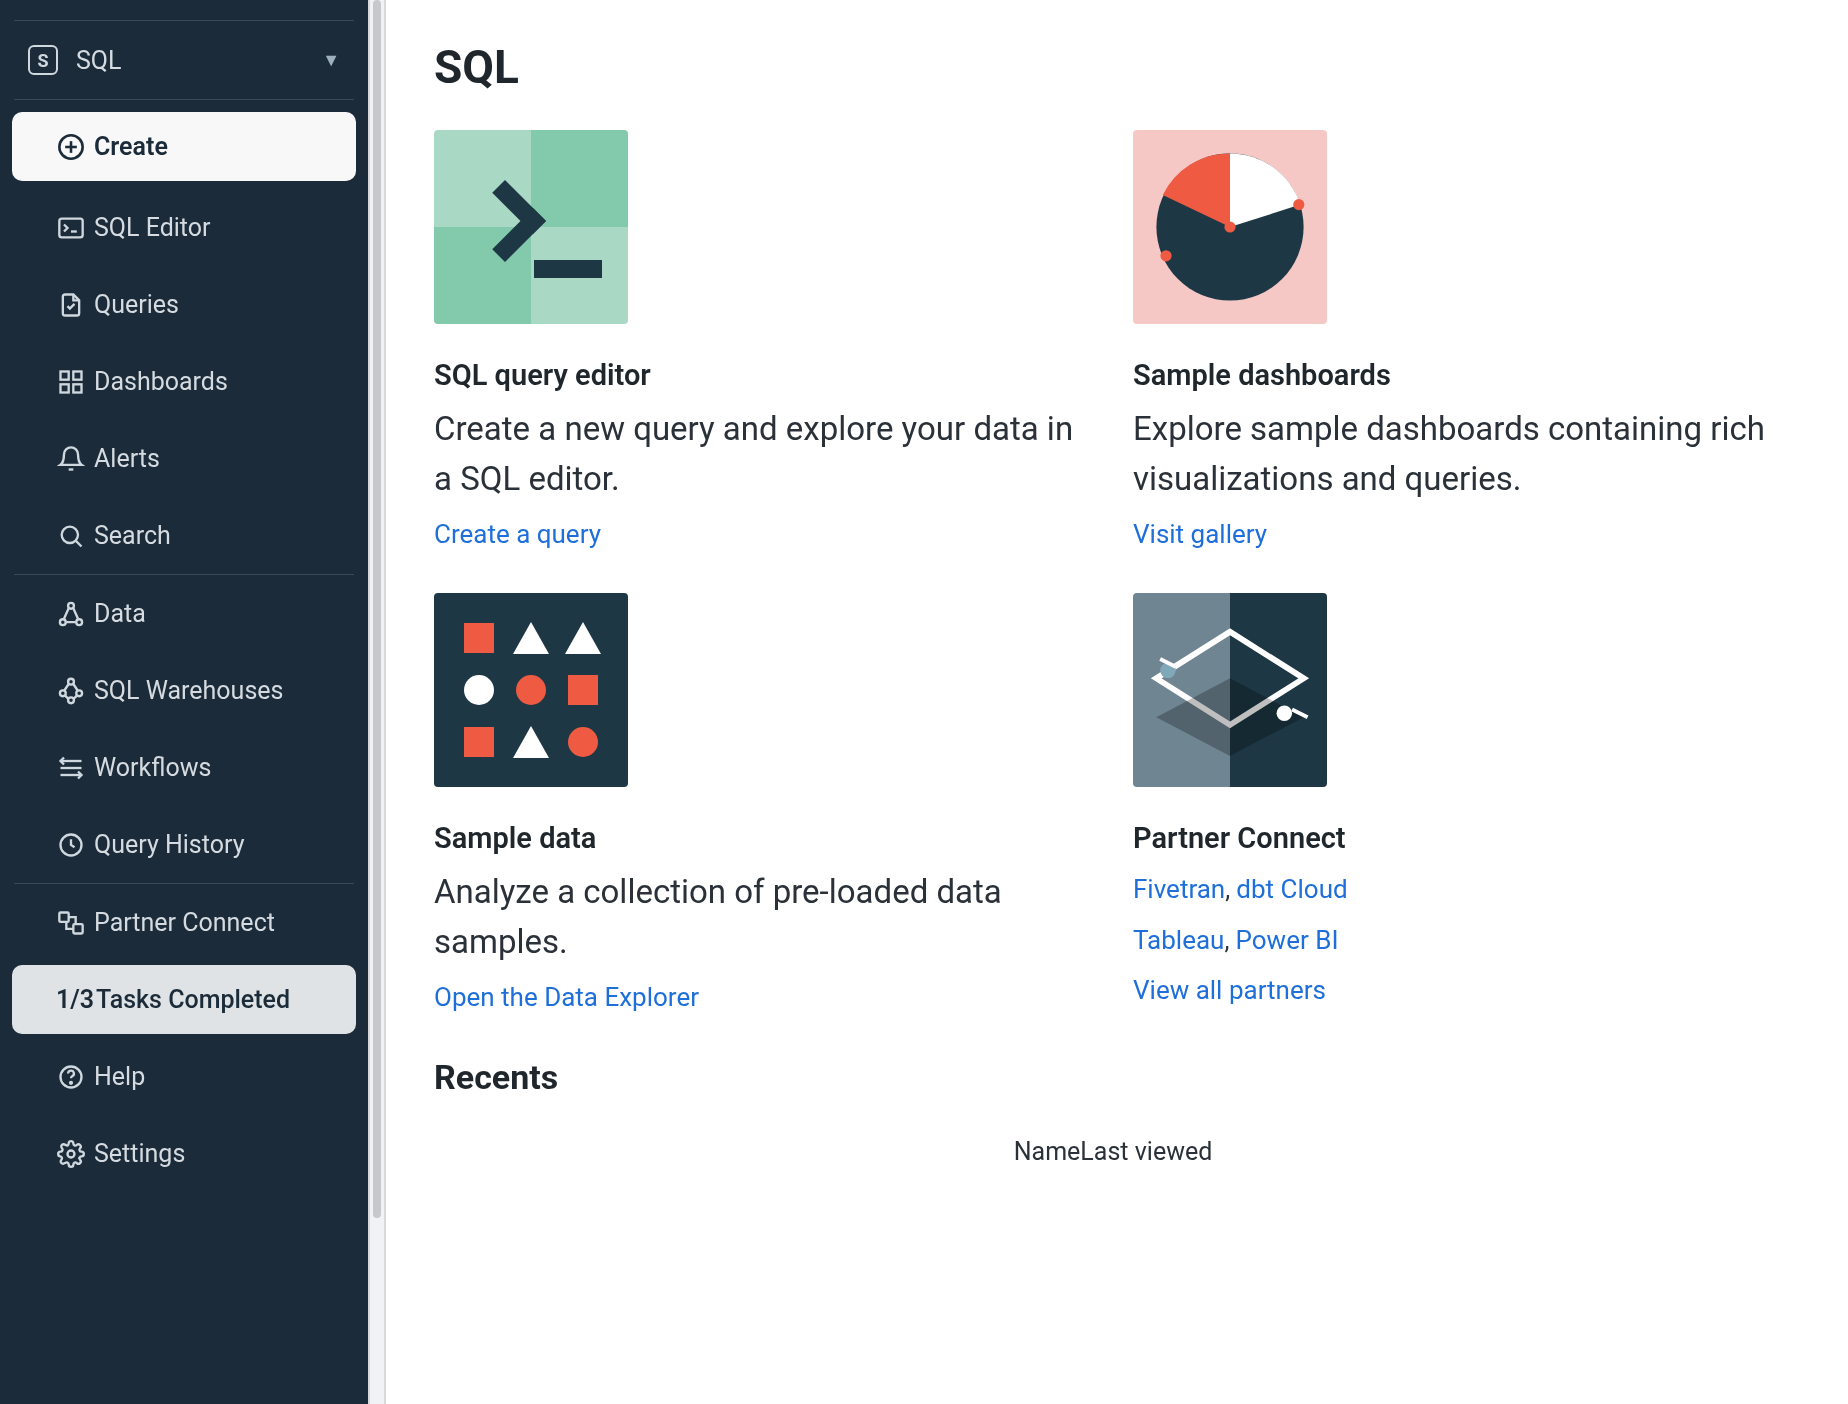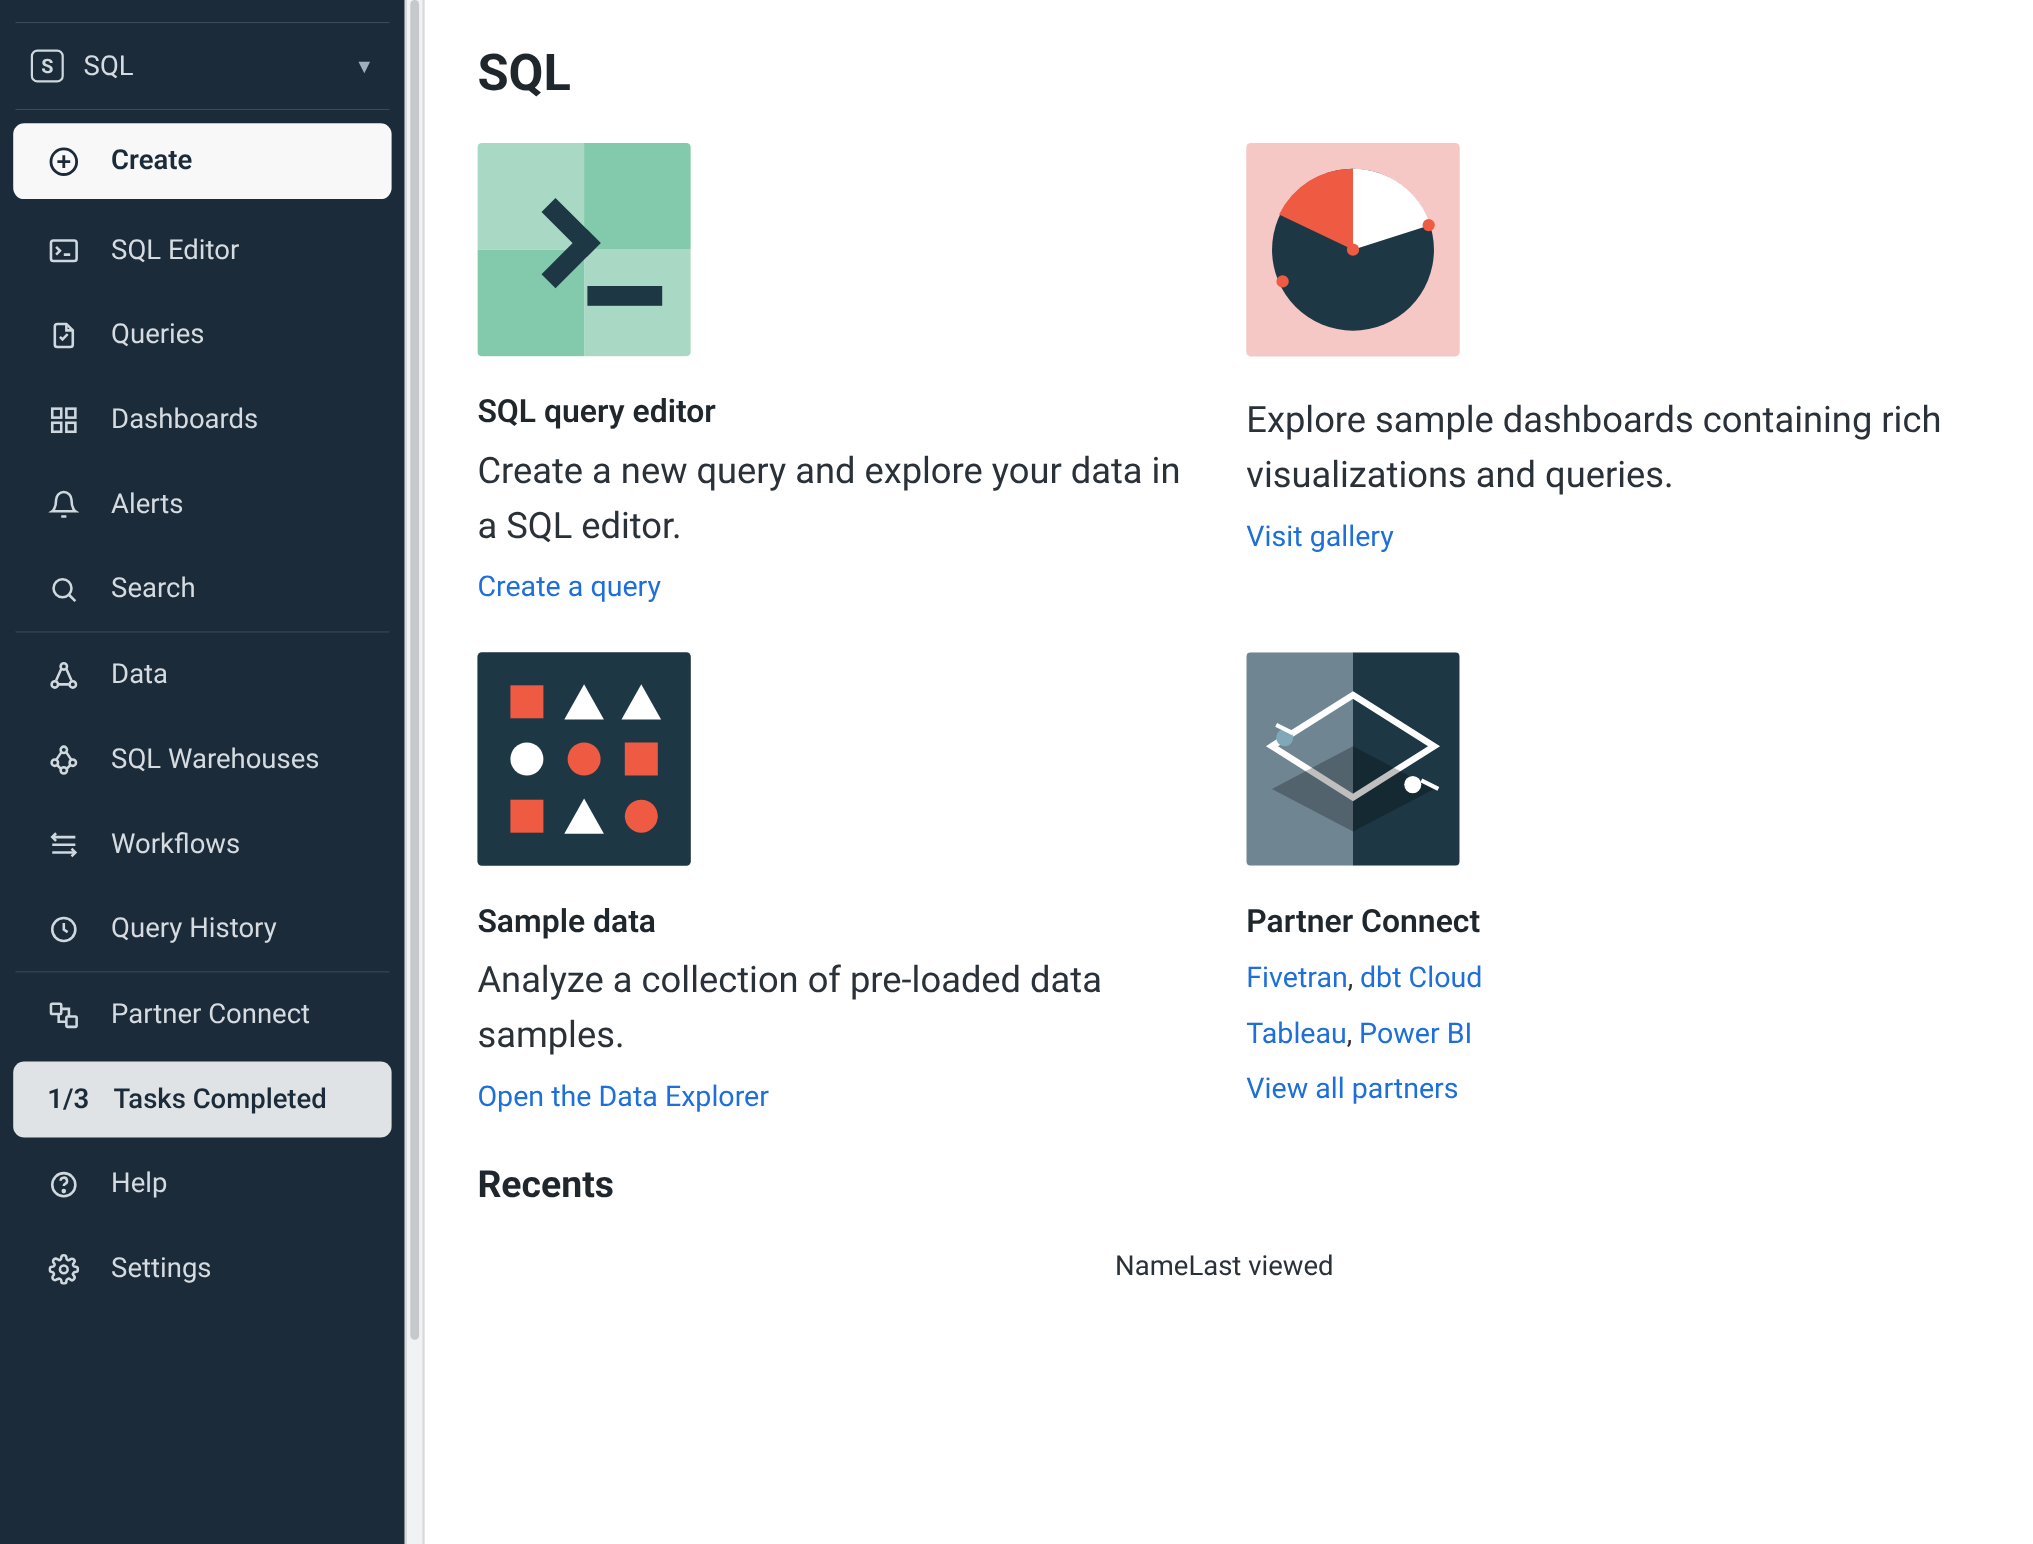--- a/index.html
+++ b/index.html
@@ -37,22 +37,22 @@
     cursor: pointer;
   }
   .persona .chev { margin-left: auto; font-size: 18px; color: #9fb0bd; }
   .persona-logo {
     width: 30px; height: 30px; border:2px solid #cfd8de; border-radius:6px;
     display:flex;align-items:center;justify-content:center;font-weight:700;font-size:18px;color:#cfd8de;
   }
   .nav-item {
     display: flex;
     align-items: center;
-    gap: 28px;
-    padding: 20px 31px;
+    gap: 8px;
+    padding: 20px 44px;
     cursor: pointer;
     color: #d5dbe0;
     border-radius: 10px;
     margin: 4px 12px;
   }
   .nav-item .icon { width: 30px; display:flex; align-items:center; justify-content:center; color:#cfd8de; }
   .nav-item.create {
     background: #f8f8f8;
     color: #1b2b39;
     font-weight: 600;
@@ -372,20 +372,21 @@
         <svg width="160" height="160" viewBox="0 0 100 100">
           <circle cx="50" cy="50" r="46" fill="#1d3745"></circle>
           <path d="M50 50 L50 4 A46 46 0 0 1 94 36 Z" fill="#ffffff"></path>
           <path d="M50 50 L8 30 A46 46 0 0 1 50 4 Z" fill="#ee5b42"></path>
           <circle cx="93" cy="36" r="3.5" fill="#ee5b42"></circle>
           <circle cx="50" cy="50" r="3.5" fill="#ee5b42"></circle>
           <circle cx="10" cy="68" r="3.5" fill="#ee5b42"></circle>
         </svg>
       </div>
       <div>
+        <h3>Sample dashboards</h3>
         <p>Explore sample dashboards containing rich visualizations and queries.</p>
         <a class="cta">Visit gallery</a>
       </div>
     </div>
 
     <div class="card">
       <div class="thumb thumb-data">
         <div class="cell">
             <div class="sq red"></div>
           </div>

